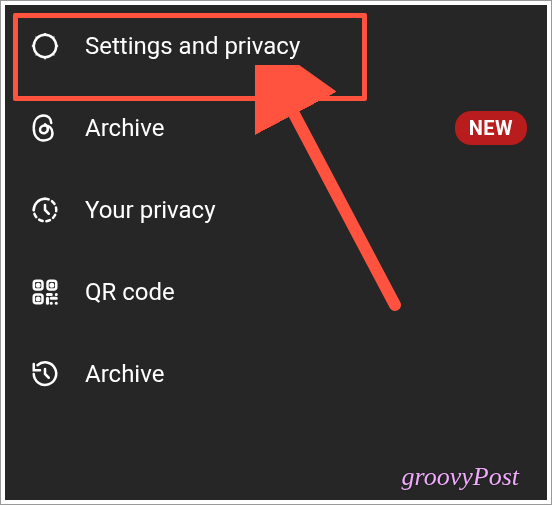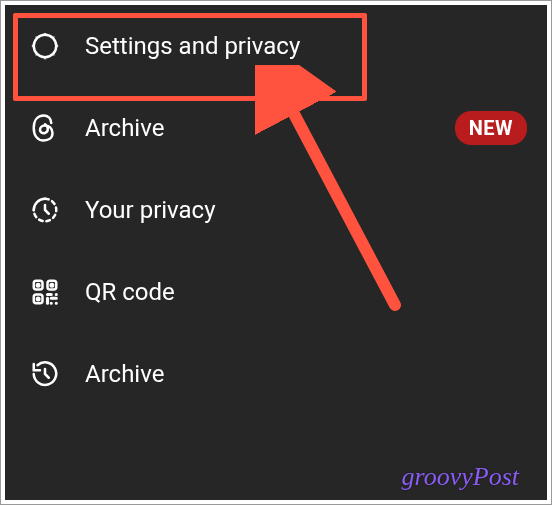--- a/index.html
+++ b/index.html
@@ -78,21 +78,21 @@
       left: 250px;
       width: 160px;
       height: 260px;
       pointer-events: none;
       z-index: 10;
     }
     .watermark {
       position: absolute;
       bottom: 8px;
       right: 28px;
-      color: #8b5cf6;
+      color: #f0abfc;
       font-family: Georgia, "Times New Roman", serif;
       font-style: italic;
       font-size: 26px;
       pointer-events: none;
       z-index: 8;
       text-shadow: 0 0 2px rgba(0,0,0,0.4);
     }
     svg {
       display: block;
     }

